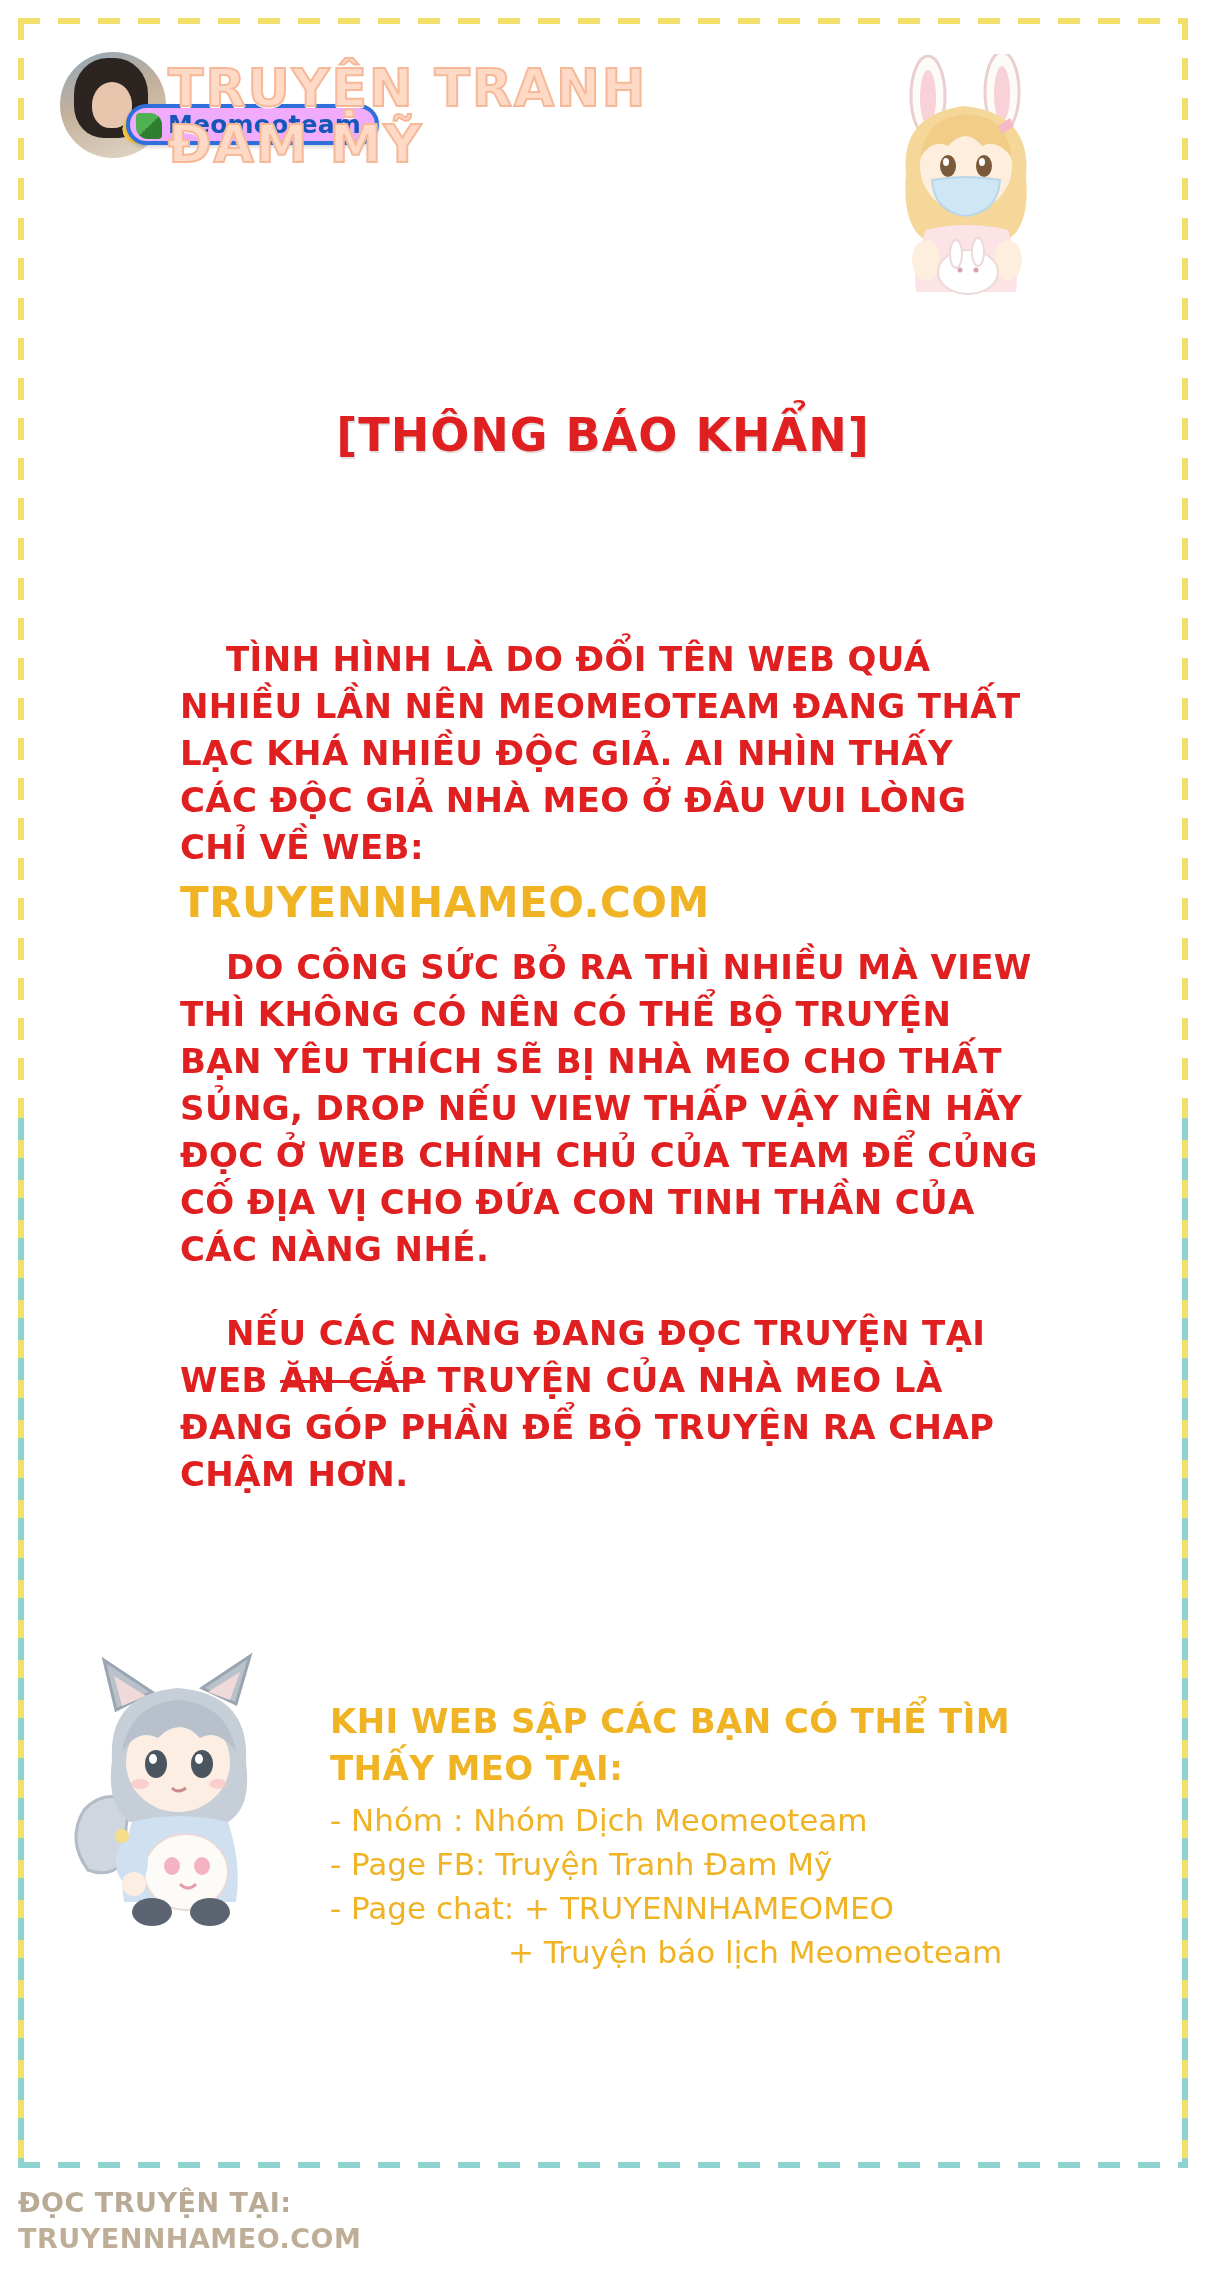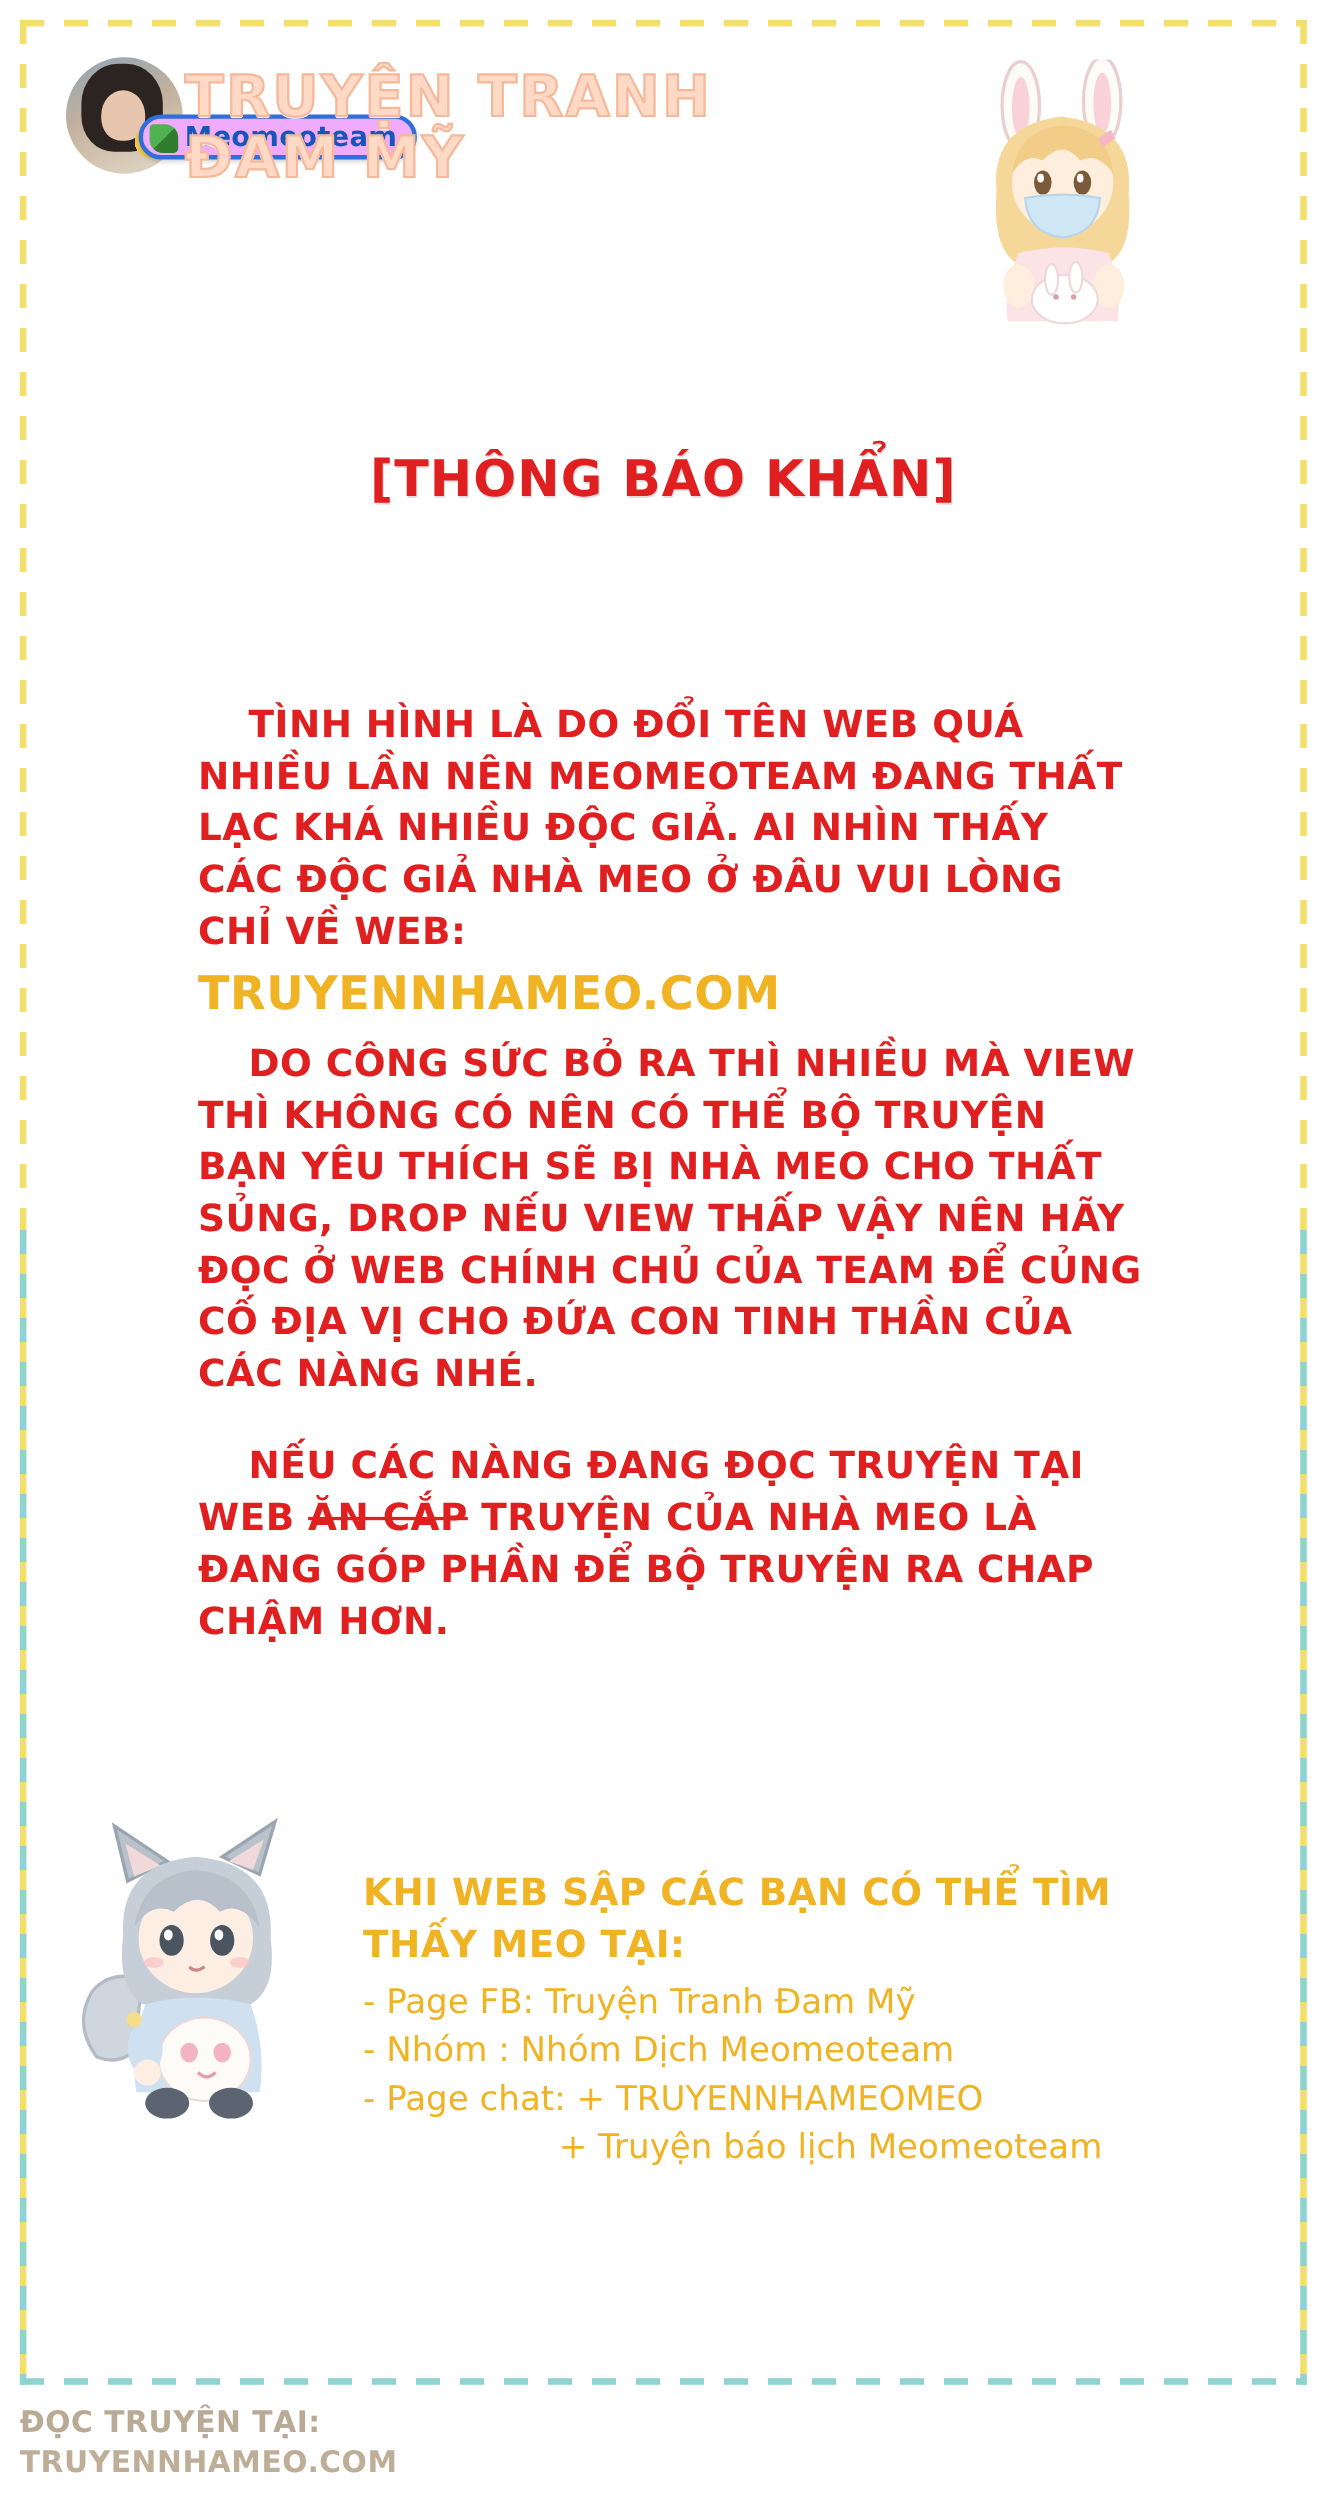--- a/index.html
+++ b/index.html
@@ -359,22 +359,22 @@
     <ellipse cx="92" cy="272" rx="20" ry="14" fill="#5b6470"></ellipse>
     <ellipse cx="150" cy="272" rx="20" ry="14" fill="#5b6470"></ellipse>
 
     <circle cx="62" cy="196" r="7" fill="#f6dd8a"></circle>
   </svg>
 </div>
 
 <div class="contact-block">
   <div class="contact-title">KHI WEB SẬP CÁC BẠN CÓ THỂ TÌM THẤY MEO TẠI:</div>
   <div class="contact-list">
+    <div>- Nhóm : Nhóm Dịch Meomeoteam</div>
     <div>- Page FB: Truyện Tranh Đam Mỹ</div>
-    <div>- Nhóm : Nhóm Dịch Meomeoteam</div>
     <div>- Page chat: + TRUYENNHAMEOMEO</div>
     <div class="ind">+ Truyện báo lịch Meomeoteam</div>
   </div>
 </div>
 
 <div class="footer">
   <div>ĐỌC TRUYỆN TẠI:</div>
   <div class="line2">TRUYENNHAMEO.COM</div>
 </div>
 

